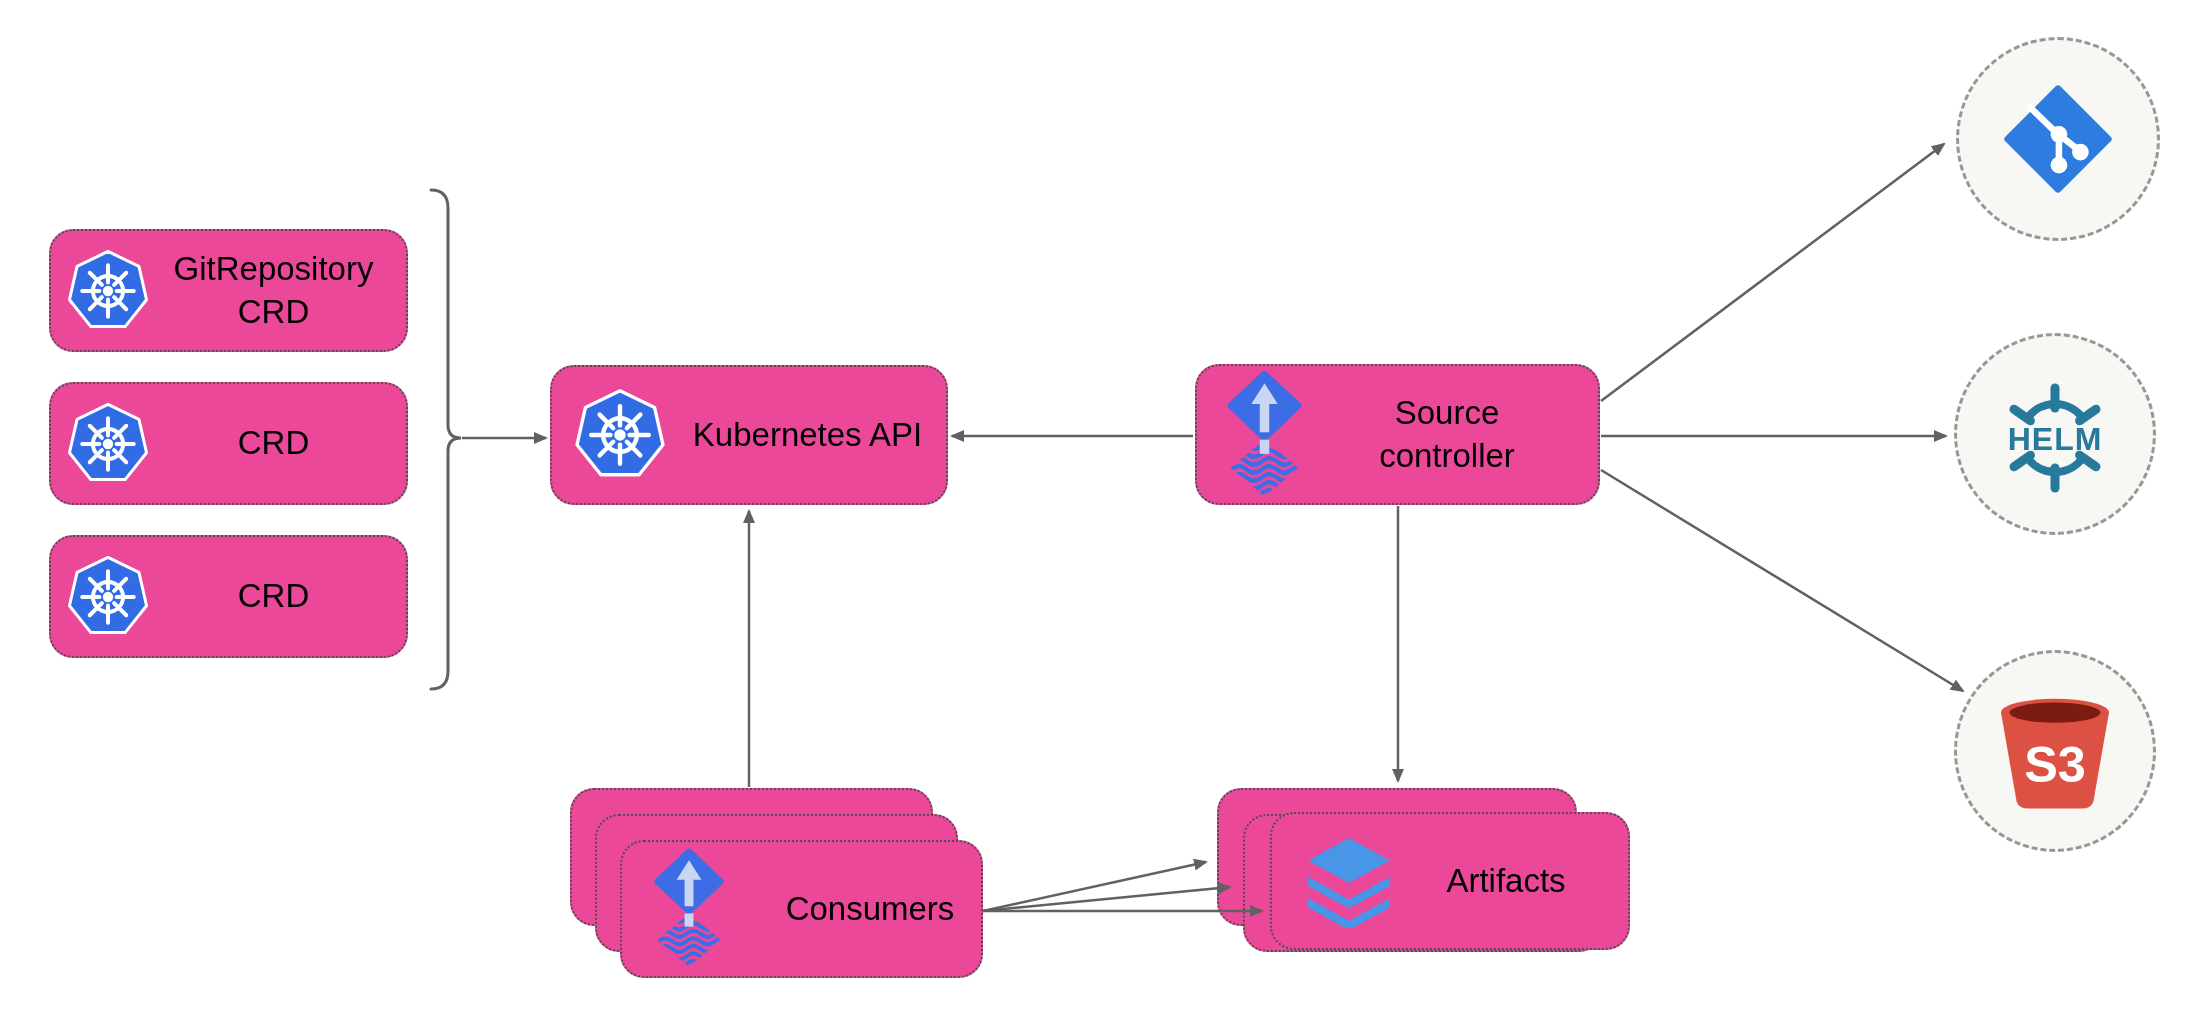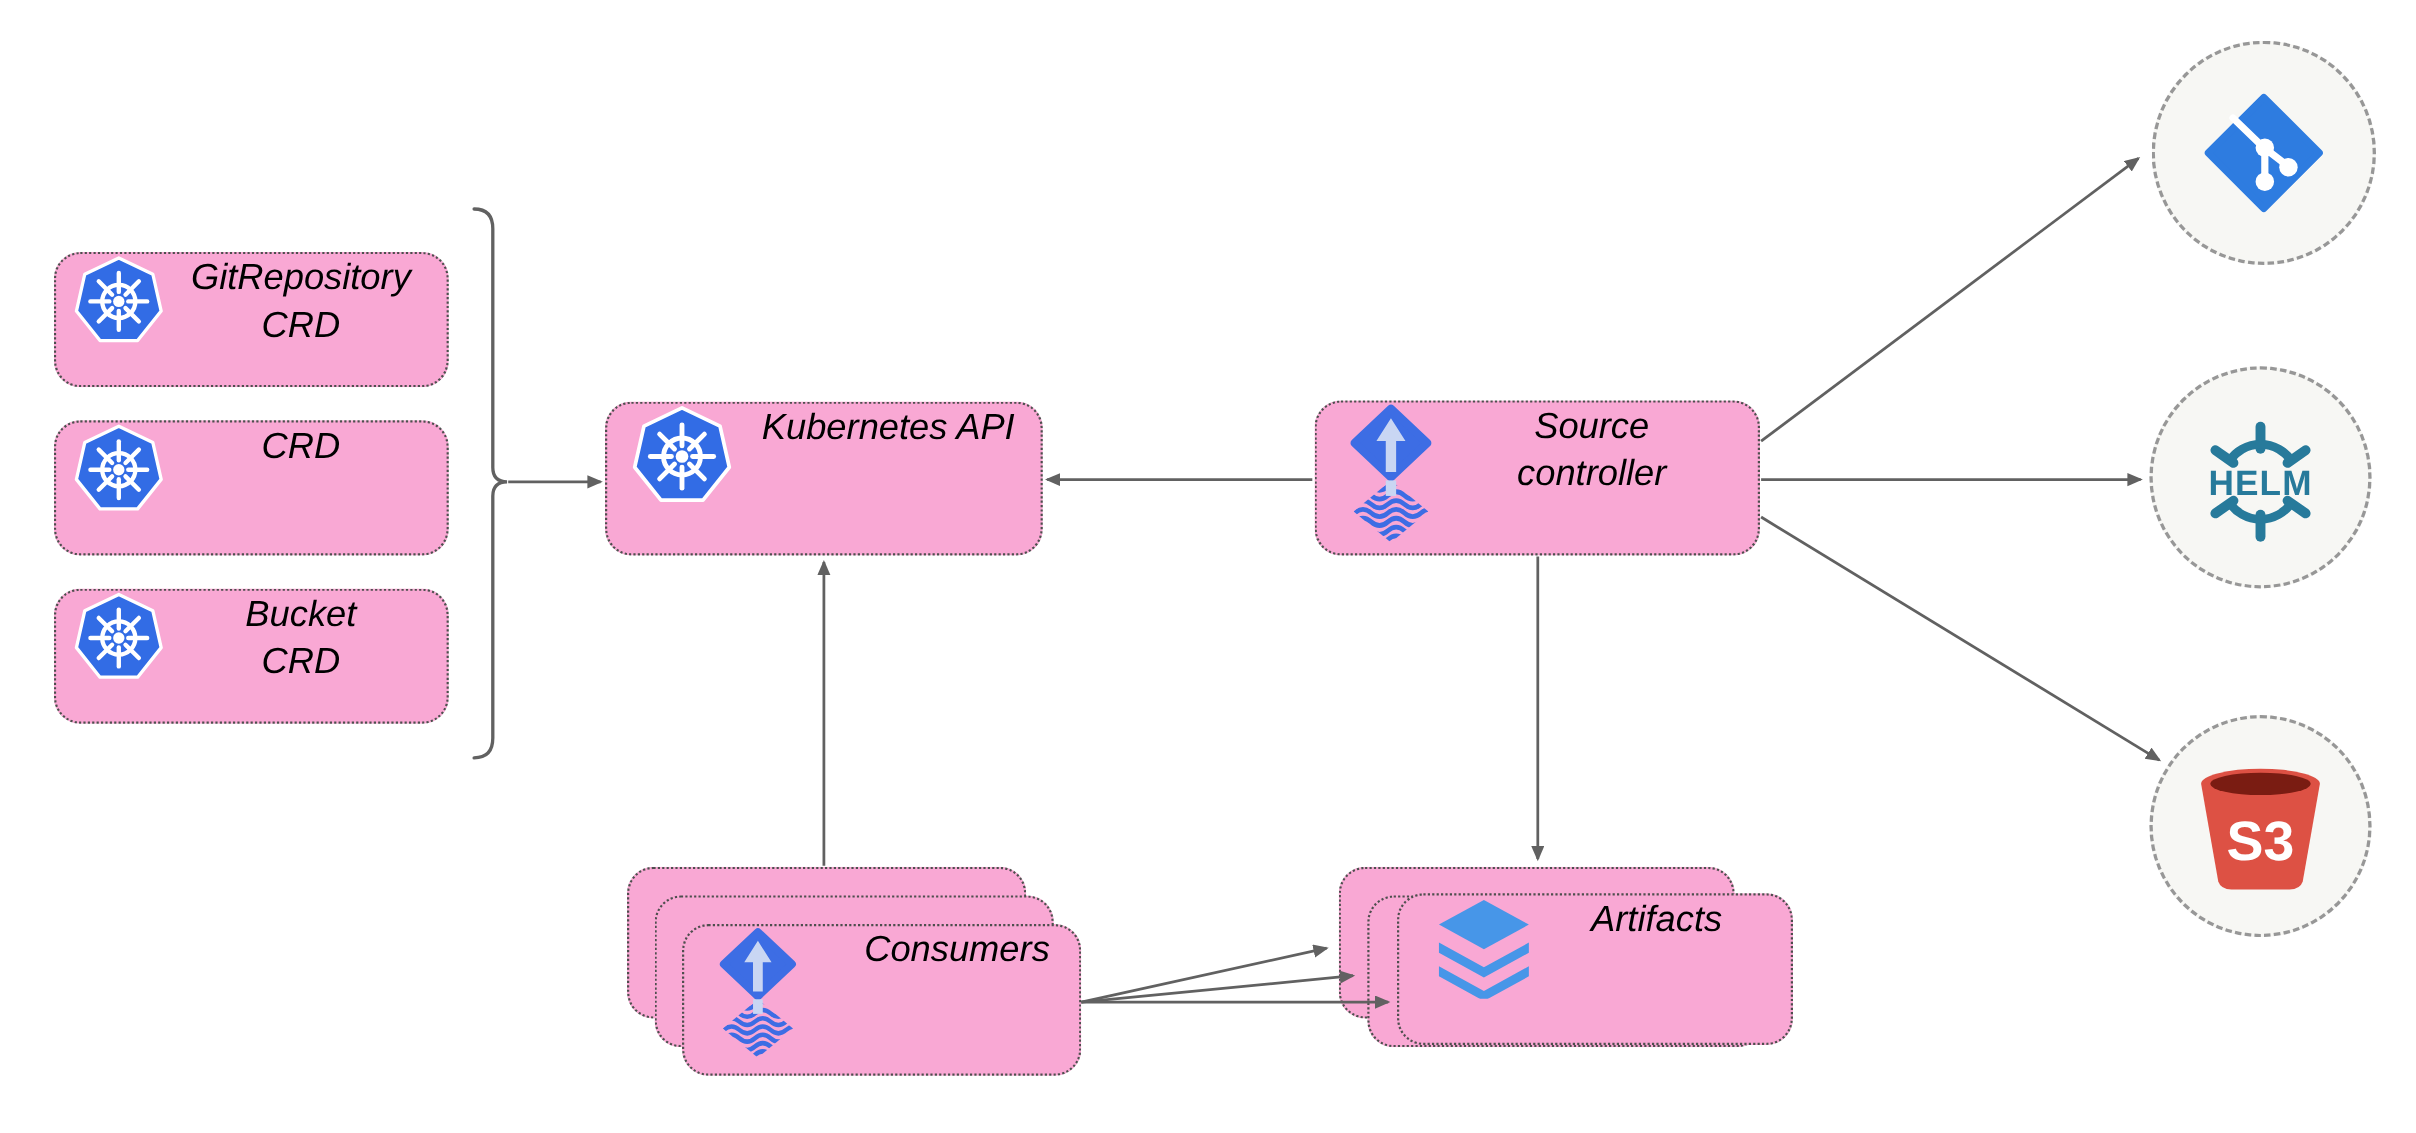--- a/index.html
+++ b/index.html
@@ -1,20 +1,20 @@
 <!DOCTYPE html>
 <html><head>
 <meta charset="utf-8">
 <style>
   html,body{margin:0;padding:0;background:#ffffff;}
   .canvas{position:relative;width:2196px;height:1030px;background:#ffffff;
           font-family:"Liberation Sans",sans-serif;overflow:hidden;}
-  .node{position:absolute;background:#f9a8d4;border:2.6px dotted #4E4E4E;
-        border-radius:24px;display:flex;box-sizing:border-box;
-        color:#000;z-index:5;font-style:italic;}
+  .node{position:absolute;background:#ec4899;border:2.6px dotted #4E4E4E;
+        border-radius:24px;display:flex;align-items:center;box-sizing:border-box;
+        color:#000;z-index:5;}
   .stackbox{z-index:4;}
   .stackbox.back{z-index:3;}
   .label{flex:1;text-align:center;font-size:33px;line-height:1.3;color:#000;}
   .icon{flex:0 0 auto;display:block;}
   .circle{position:absolute;background:#F7F7F4;border:3px dashed #979797;
           border-radius:50%;display:flex;align-items:center;justify-content:center;
           box-sizing:border-box;z-index:5;}
   .overlay{position:absolute;left:0;top:0;z-index:30;pointer-events:none;}
   .defsvg{position:absolute;width:0;height:0;}
   .pad14{padding-left:14px;padding-right:10px;}
@@ -123,21 +123,20 @@
     <div class="label">
       <div>CRD</div>
     </div>
   </div>
 
   <div class="node pad14" style="left:49px;top:535px;width:359px;height:123px">
     <svg class="icon" width="86" height="86" viewBox="-50 -50 100 100">
         <use href="#icon-k8s"></use>
       </svg>
     <div class="label">
-      <div>Bucket</div>
       <div>CRD</div>
     </div>
   </div>
 
   <div class="node pad20" style="left:550px;top:365px;width:398px;height:140px">
     <svg class="icon" width="96" height="96" viewBox="-50 -50 100 100">
         <use href="#icon-k8s"></use>
       </svg>
     <div class="label">Kubernetes API</div>
   </div>

